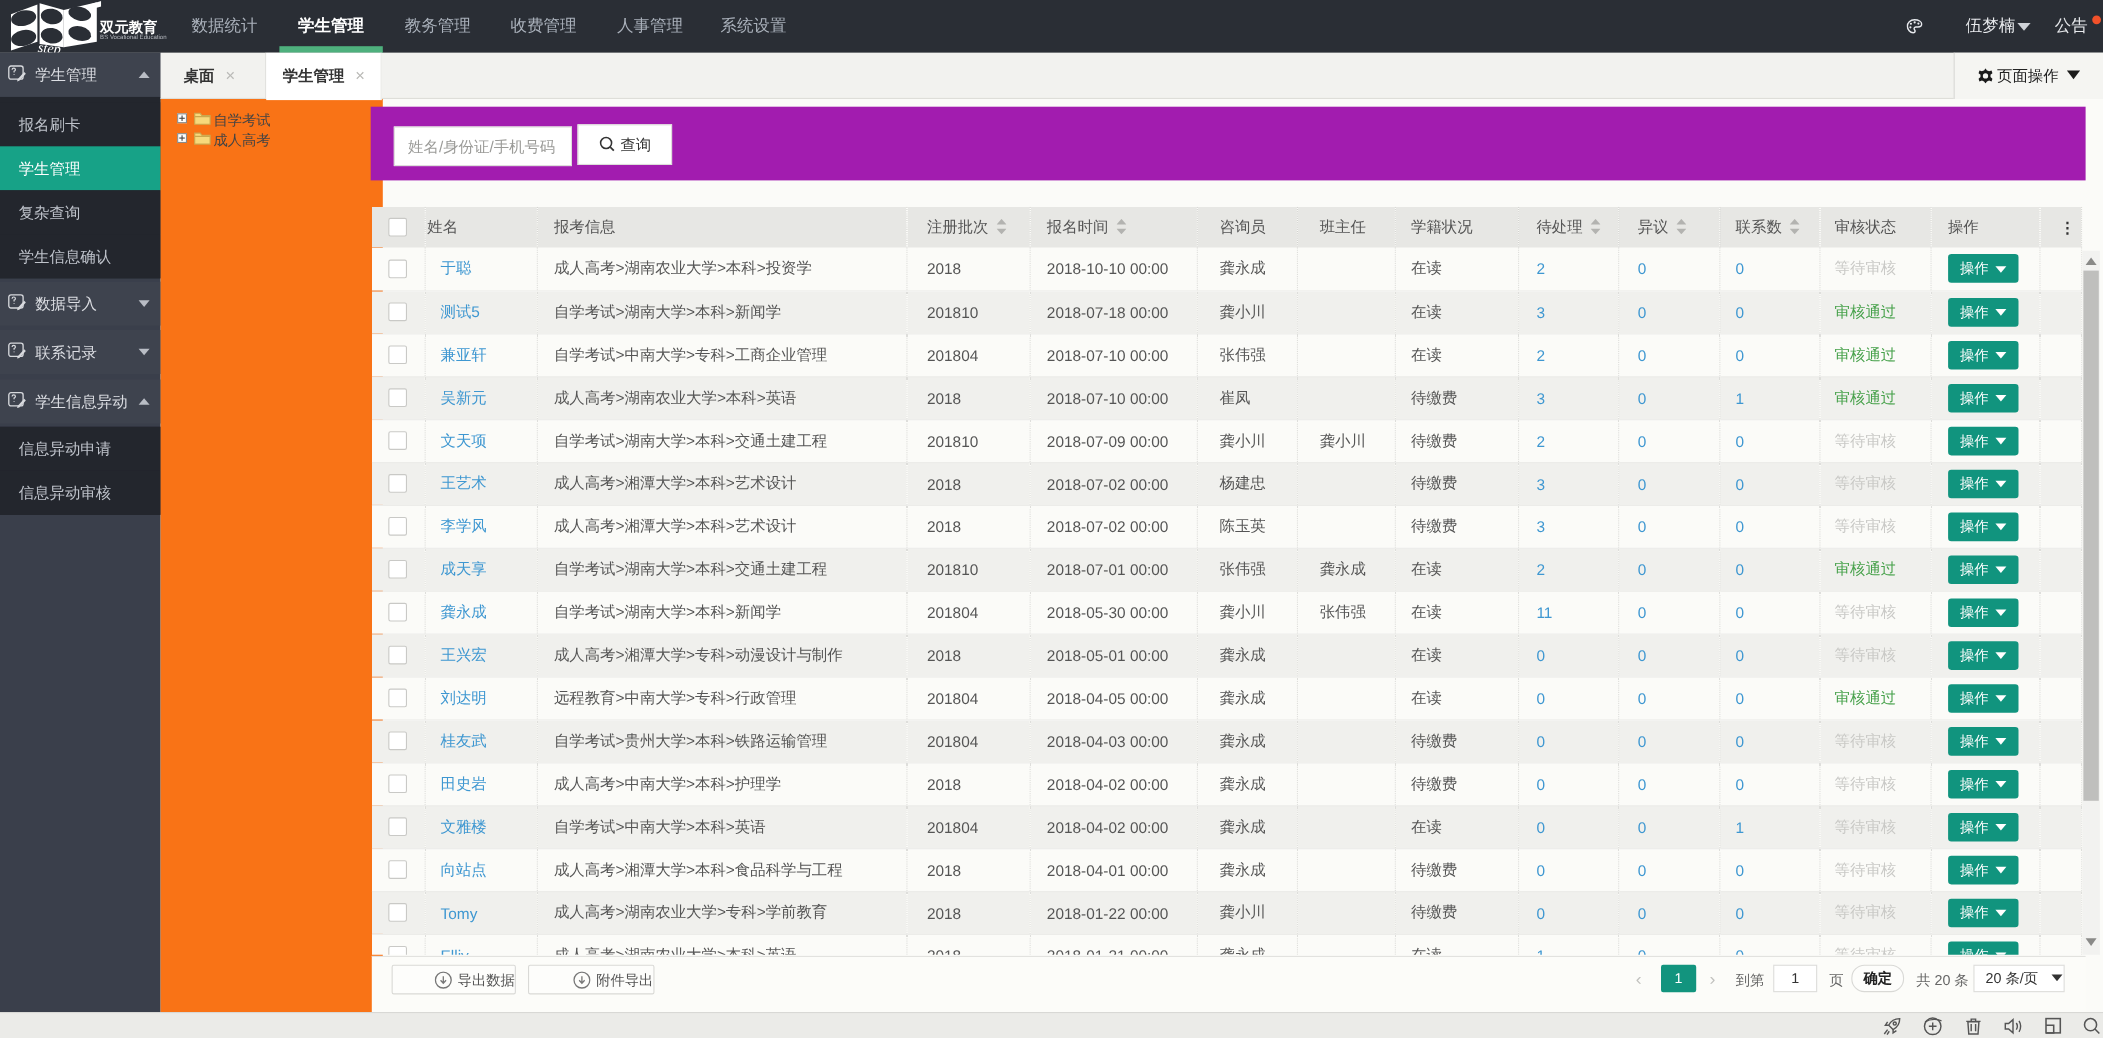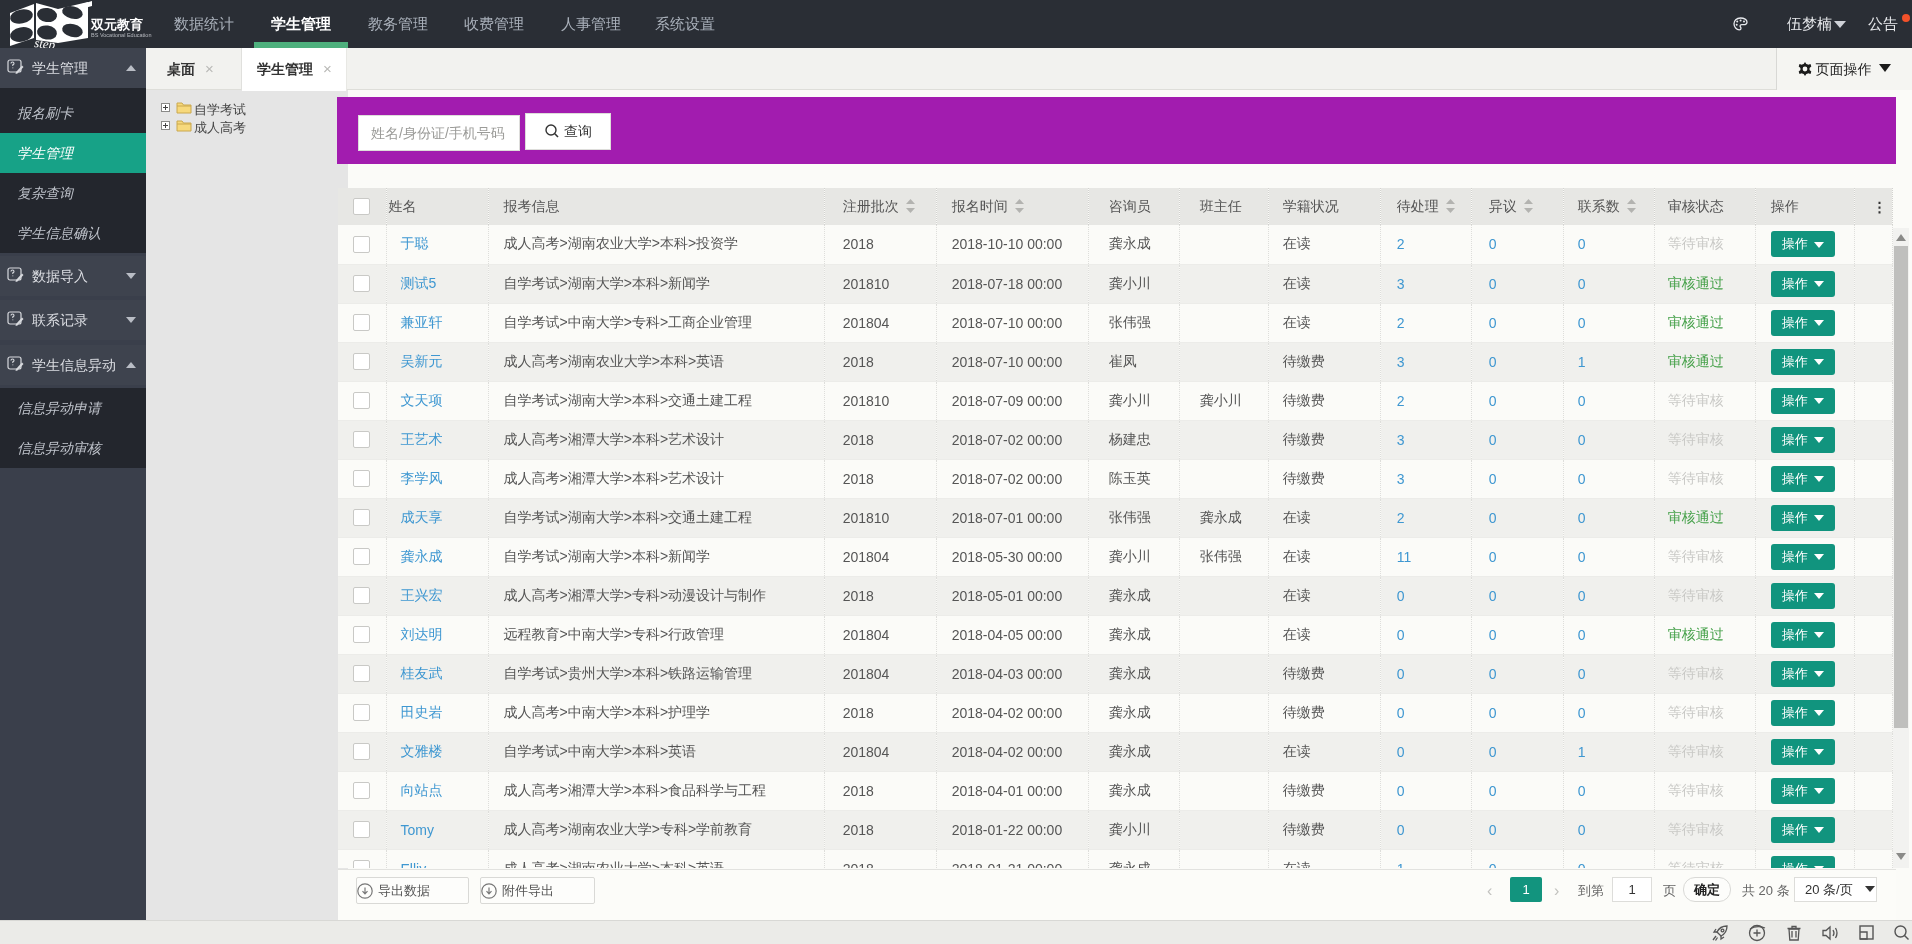--- a/index.html
+++ b/index.html
@@ -16,32 +16,32 @@
   #logotxt .t1 { font-size:13px; font-weight:bold; line-height:15px; }
   #logotxt .t2 { font-size:6px; color:#b7bac0; transform:scale(.92); transform-origin:0 0; }
 
   
   #side { position:absolute; left:0; top:48px; width:146px; height:872px; background:#3a3f4b; }
   .sh { position:relative; height:40px; line-height:40px; background:#3e434e; color:#dcdee3; font-size:14px; padding-left:32px; }
   .sh .ic { position:absolute; left:7px; top:11px; }
   .sh .ar { position:absolute; right:10px; top:17px; width:0; height:0; border-left:5px solid transparent; border-right:5px solid transparent; }
   .ar.up { border-bottom:6px solid #b9bdc5; }
   .ar.dn { border-top:6px solid #b9bdc5; }
-  .sgrp { background:#23262d;font-style:italic; }
+  .sgrp { background:#23262d; }
   .si { height:40px; line-height:40px; color:#bfc3cb; font-size:14px; padding-left:17px; background:#23262d; }
   .si.on { background:#17a287; color:#fff; }
 
   
   #tabbar { position:absolute; left:146px; top:48px; width:1766px; height:42px; background:#f2f2ef; border-bottom:1px solid #deded9; }
   .tab { position:absolute; top:0; height:42px; line-height:42px; font-size:14px; color:#333; font-weight:bold; border-right:1px solid #e0e0dd; }
   .tab .x { font-weight:normal; color:#b9b9b6; font-size:15px; margin-left:10px; }
   #pageops { position:absolute; right:0; top:0; width:136px; height:42px; border-left:1px solid #d8d8d5; line-height:42px; font-size:14px; color:#222; text-align:center; background:#f5f5f2; }
 
   
-  #tree { position:absolute; left:146px; top:90px; width:202px; height:830px; background:#e5e5e5; }
+  #tree { position:absolute; left:146px; top:90px; width:202px; height:830px; background:#f97316; }
   .titem { position:absolute; height:17px; font-size:13px; color:#444; }
 
   
   #searchbar { position:absolute; left:337px; top:97px; width:1559px; height:67px; background:#a21caf; }
   #sinput { position:absolute; left:21px; top:18px; width:162px; height:36px; background:#fff; border:1px solid #ddddda; font-size:14px; color:#9b9b98; line-height:34px; padding-left:12px; }
   #sbtn { position:absolute; left:188px; top:16px; width:86px; height:37px; background:#fff; border:1px solid #ddddda; line-height:35px; font-size:14px; color:#333; text-align:center; }
 
   
   #tblwrap { position:absolute; left:338px; top:188px; width:1555px; height:680px; overflow:hidden; }
   table { border-collapse:collapse; table-layout:fixed; width:1555px; }
@@ -58,21 +58,21 @@
   .cb { display:inline-block; width:17px; height:17px; border:1px solid #c9c9c6; border-radius:2px; background:#fff; vertical-align:middle; }
   .sort { display:inline-block; vertical-align:-2px; margin-left:7px; }
 
   
   #vscroll { position:absolute; left:1893px; top:228px; width:16px; height:640px; background:#f2f2f0; }
   #vthumb { position:absolute; left:1894px; top:246px; width:14px; height:482px; background:#bfbfbd; }
   .sarrow { position:absolute; left:1896px; width:0; height:0; border-left:5px solid transparent; border-right:5px solid transparent; }
 
   
   #foot { position:absolute; left:338px; top:869px; width:1558px; height:51px; background:#fcfcf9; border-top:1px solid #e2e2df; }
-  .fbtn { position:absolute; top:7px; height:27px; background:#fdfdfb; border:1px solid #d9d9d6; border-radius:2px; line-height:25px; font-size:13px; color:#555; text-align:left;font-family:Liberation Serif, serif; }
+  .fbtn { position:absolute; top:7px; height:27px; background:#fdfdfb; border:1px solid #d9d9d6; border-radius:2px; line-height:25px; font-size:13px; color:#555; text-align:right;font-family:Liberation Serif, serif; }
   .pgc { position:absolute; top:7px; height:27px; line-height:27px; font-size:13px; color:#666; }
 
   
   #status { position:absolute; left:0; top:920px; width:1912px; height:24px; background:#ebebe8; border-top:1px solid #d8d8d5; }
 </style>
 </head>
 <body>
 
 <div id="hdr">
   <svg class="abs" style="left:4px;top:0" width="88" height="48" viewBox="0 0 88 48">

